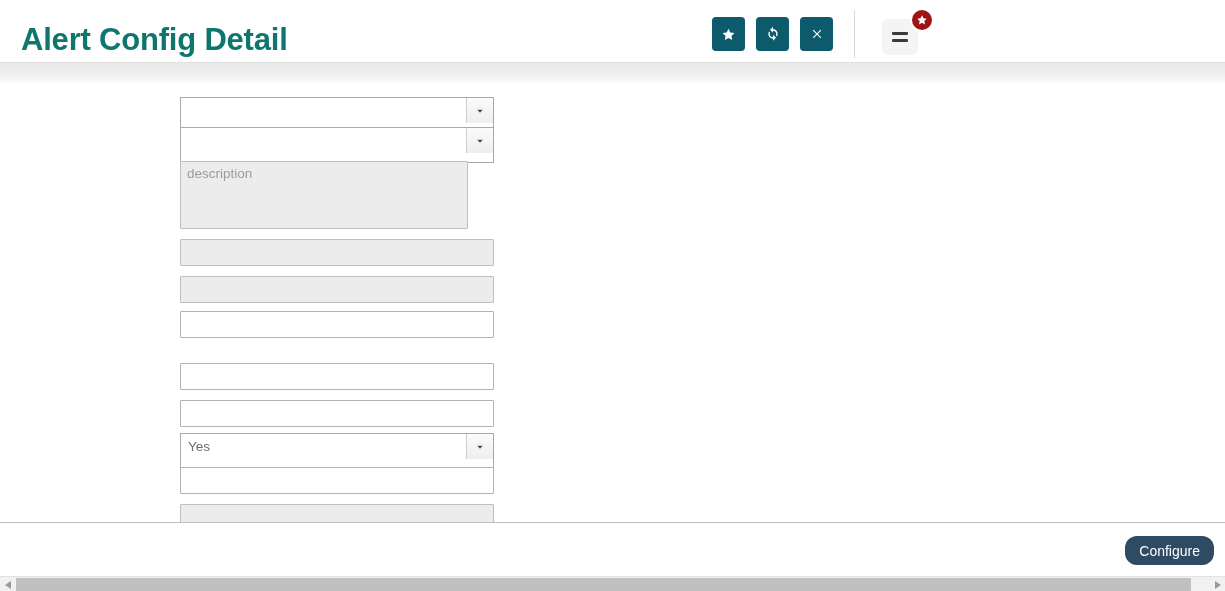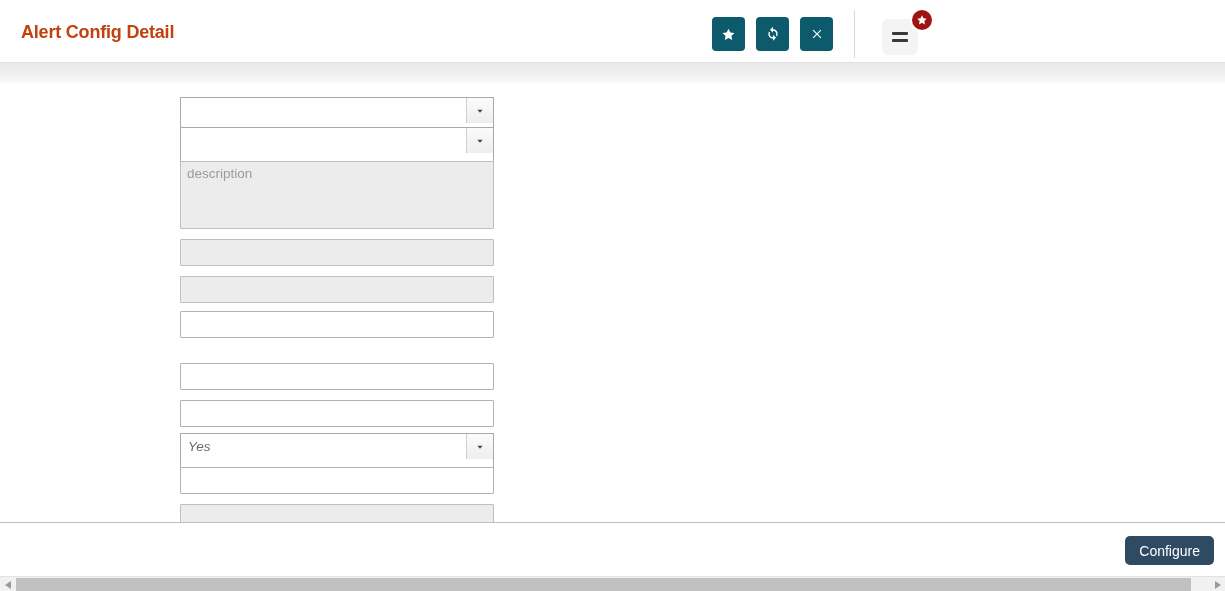--- a/index.html
+++ b/index.html
@@ -22,23 +22,23 @@
     left: 0; top: 0;
     width: 1225px;
     height: 62px;
     background: #ffffff;
     box-sizing: border-box;
   }
   .page-title {
     position: absolute;
     left: 21px;
     top: 22px;
-    font-size: 18px;
+    font-size: 31px;
     font-weight: bold;
-    color: #c2410c;
+    color: #0f766e;
     letter-spacing: -0.2px;
   }
   .header-actions {
     position: absolute;
     left: 712px;
     top: 17px;
     display: flex;
     gap: 11px;
   }
   .icon-btn {
@@ -204,21 +204,21 @@
     padding: 0 6px;
     border-radius: 1px;
     outline: none;
   }
   input.txt.disabled, .fake-input.disabled {
     background: #ececec;
     border-color: #bfbfbf;
     color: #6b6b6b;
   }
   textarea.area {
-    width: 314px;
+    width: 288px;
     height: 68px;
     box-sizing: border-box;
     border: 1px solid #bfbfbf;
     background: #ececec;
     font-family: "Liberation Sans", sans-serif;
     font-size: 13.5px;
     color: #0f172a;
     padding: 4px 6px;
     resize: none;
     border-radius: 1px;
@@ -227,21 +227,20 @@
   textarea.area::placeholder { color: #9b9b9b; }
   .sel {
     position: relative;
     width: 314px;
     height: 36px;
     box-sizing: border-box;
     border: 1px solid #a9a9a9;
     background: #ffffff;
     border-radius: 0;
     cursor: pointer;
-    font-style: italic;
   }
   .sel .sel-val {
     position: absolute;
     left: 7px;
     top: 0;
     height: 25px;
     line-height: 25px;
     font-size: 13.5px;
     color: #6c6c6c;
   }
@@ -269,21 +268,21 @@
   }
   .configure-btn {
     position: absolute;
     right: 11px;
     top: 12px;
     min-width: 84px;
     height: 29px;
     background: #2f4a63;
     color: #ffffff;
     border: none;
-    border-radius: 5px;
+    border-radius: 12px;
     font-family: "Liberation Sans", sans-serif;
     font-size: 14px;
     cursor: pointer;
     padding: 0 14px;
   }
 
   
   .hscroll {
     position: absolute;
     left: 0;

